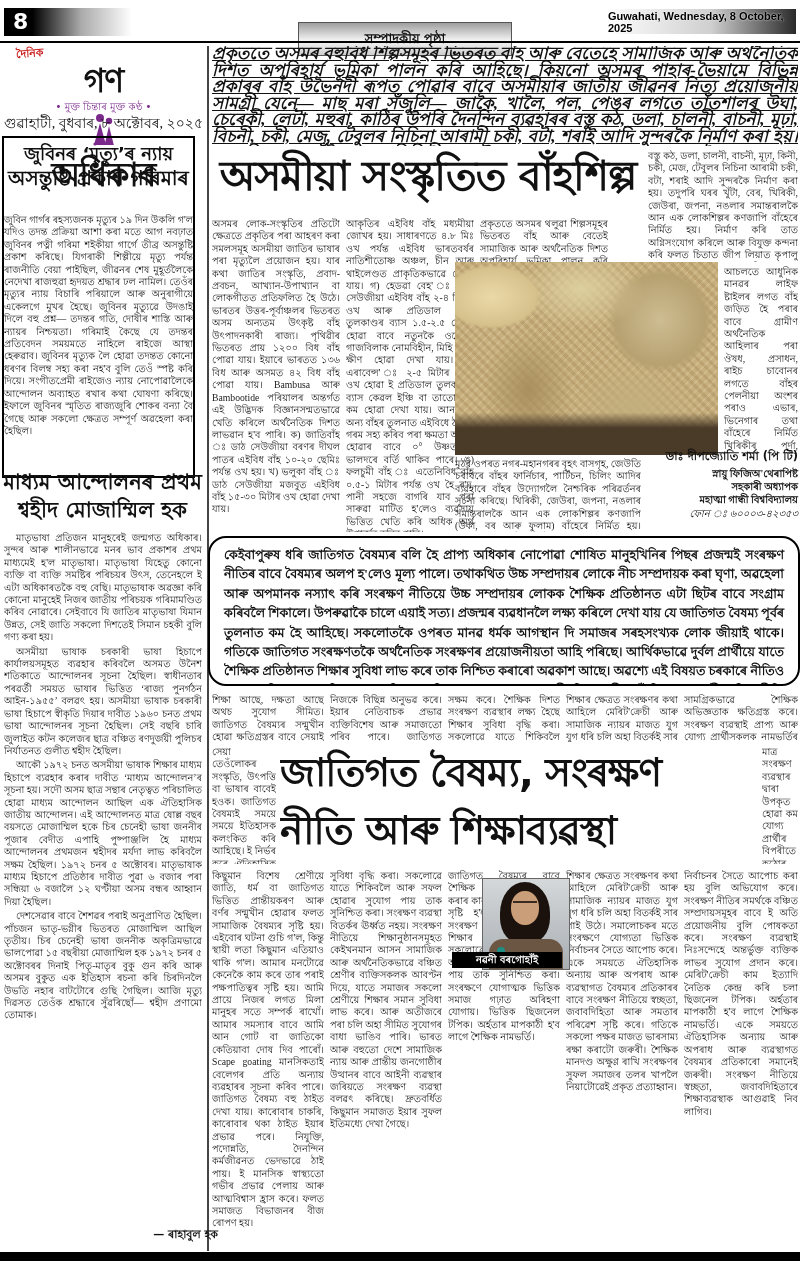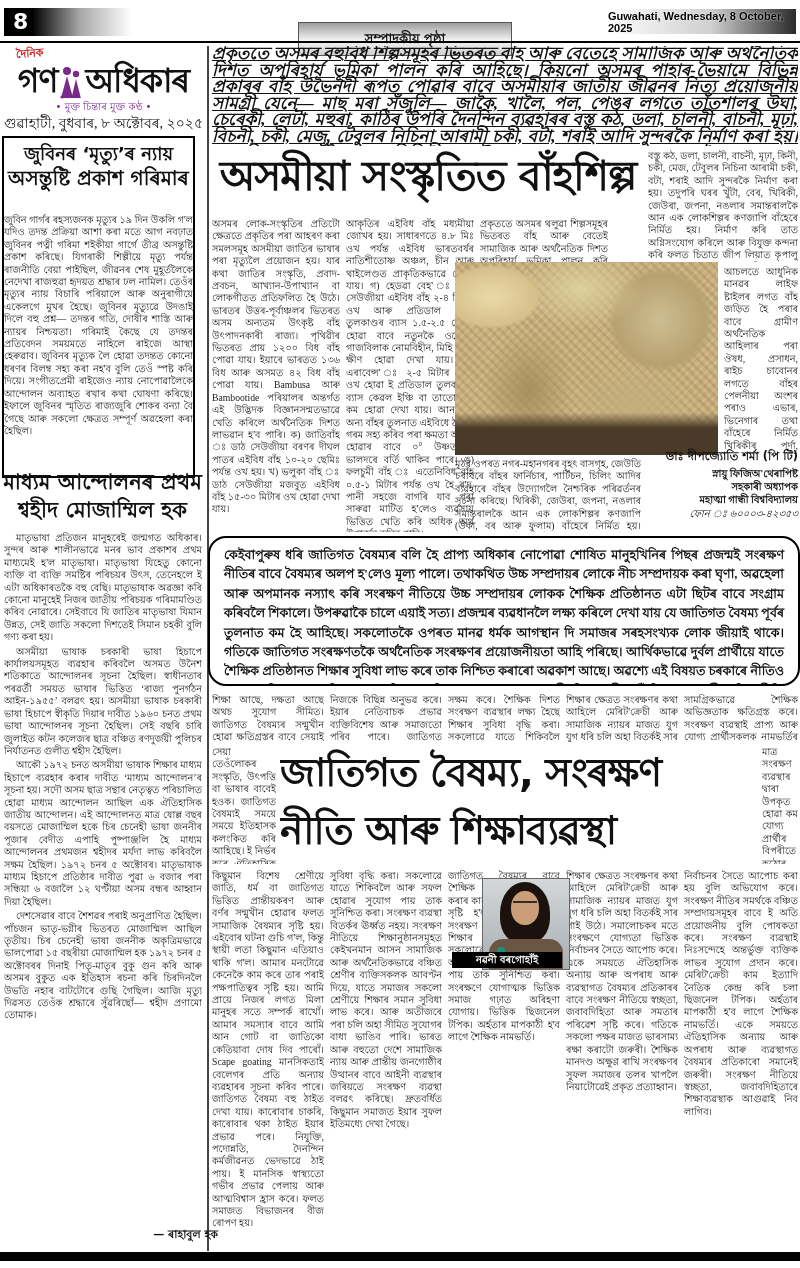--- a/index.html
+++ b/index.html
@@ -14,21 +14,21 @@
     font-size:13px;font-weight:bold;font-family:"DejaVu Sans",sans-serif;}
   .hdr-date{position:absolute;left:608px;top:9px;width:188px;height:25px;
     background:linear-gradient(to right,#fdfdfd 0%,#cfcfcf 55%,#2a2a2a 100%);
     display:flex;align-items:center;justify-content:center;font-size:11px;font-weight:bold;
     font-family:"Liberation Sans",sans-serif;color:#000;text-shadow:0 0 2px #fff;}
   .hdr-rule{position:absolute;left:0;top:41px;width:800px;height:2px;background:#000;}
   .vrule{position:absolute;left:207px;top:46px;width:1.5px;height:1205px;background:#444;}
   
   .masthead{position:absolute;left:2px;top:45px;width:203px;height:78px;text-align:center;}
   .m-daily{position:absolute;left:14px;top:0;font-size:11px;font-weight:bold;transform:rotate(-4deg);font-family:"DejaVu Sans",sans-serif;}
-  .m-title{position:absolute;left:0;top:10px;width:203px;display:flex;align-items:center;justify-content:center;gap:2px;}
+  .m-title{position:absolute;left:0;top:10px;width:203px;display:flex;align-items:center;justify-content:flex-end;gap:2px;flex-direction:column;}
   .m-title .t{font-size:33px;font-weight:bold;font-family:"DejaVu Sans",sans-serif;letter-spacing:-1px;}
   .m-tagline{position:absolute;left:0;top:54px;width:203px;font-size:10px;font-weight:normal;font-family:"DejaVu Sans",sans-serif;}
   .m-date{position:absolute;left:0;top:67px;width:203px;font-size:14px;}
   
   .box-article{position:absolute;left:2px;top:136px;width:189px;height:330px;border:2px solid #000;padding:4px 0;}
   .box-article .h1{font-size:18px;font-weight:bold;text-align:center;line-height:23px;font-family:"DejaVu Sans",sans-serif;}
   .box-article .h2{font-size:20px;font-weight:bold;text-align:center;line-height:26px;font-family:"DejaVu Sans",sans-serif;}
   .smalltxt{font-size:9.7px;line-height:12.4px;text-align:justify;overflow:hidden;color:#1a1a1a;}
   .box-article .bd{margin-top:23px;height:268px;}
   .lh2{position:absolute;left:2px;top:468px;width:201px;text-align:center;font-weight:bold;

